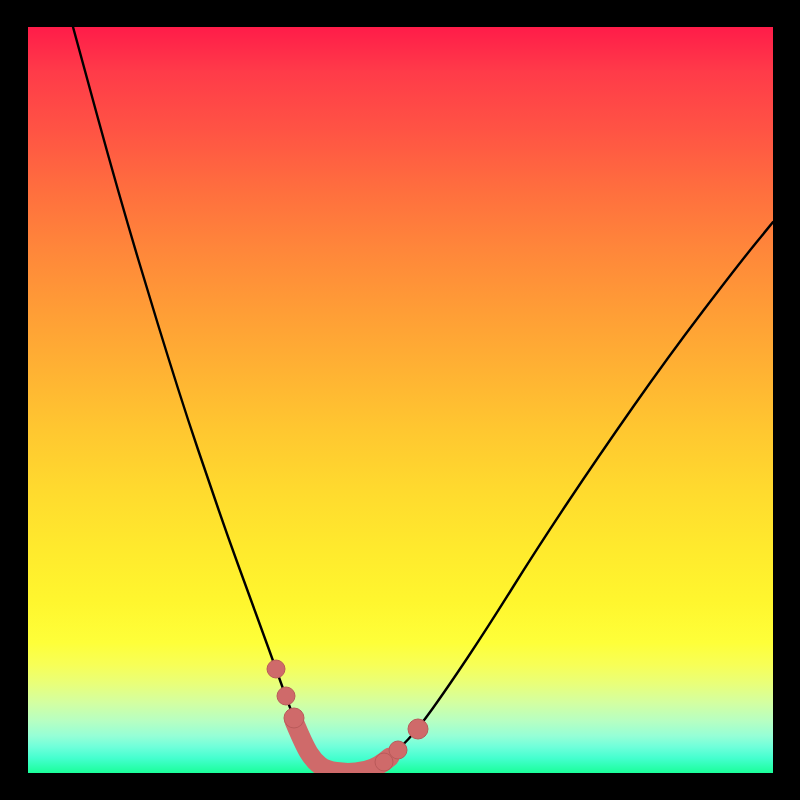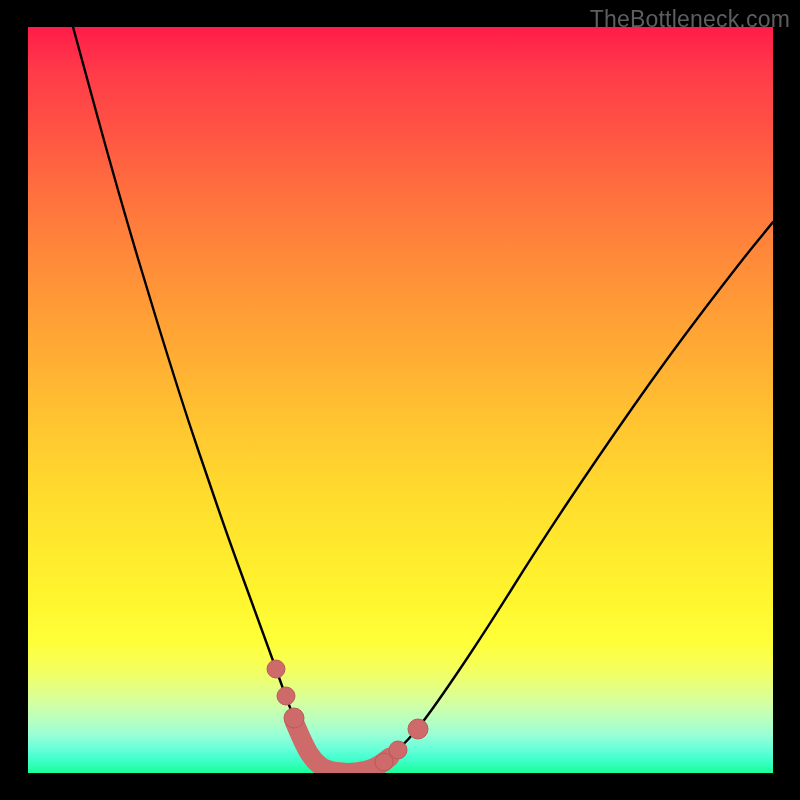--- a/index.html
+++ b/index.html
@@ -80,14 +80,13 @@
       <g id="markers">
           <circle cx="248" cy="642" r="9" fill="#cf6a6a" stroke="#b95a5a" stroke-width="1"></circle>
           <circle cx="258" cy="669" r="9" fill="#cf6a6a" stroke="#b95a5a" stroke-width="1"></circle>
           <circle cx="266" cy="691" r="10" fill="#cf6a6a" stroke="#b95a5a" stroke-width="1"></circle>
           <circle cx="356" cy="735" r="9" fill="#cf6a6a" stroke="#b95a5a" stroke-width="1"></circle>
           <circle cx="370" cy="723" r="9" fill="#cf6a6a" stroke="#b95a5a" stroke-width="1"></circle>
           <circle cx="390" cy="702" r="10" fill="#cf6a6a" stroke="#b95a5a" stroke-width="1"></circle>
         </g>
     </svg>
   </div>
-  <div class="watermark">TheBottleneck.com</div>
 </div>
 
 </body></html>

